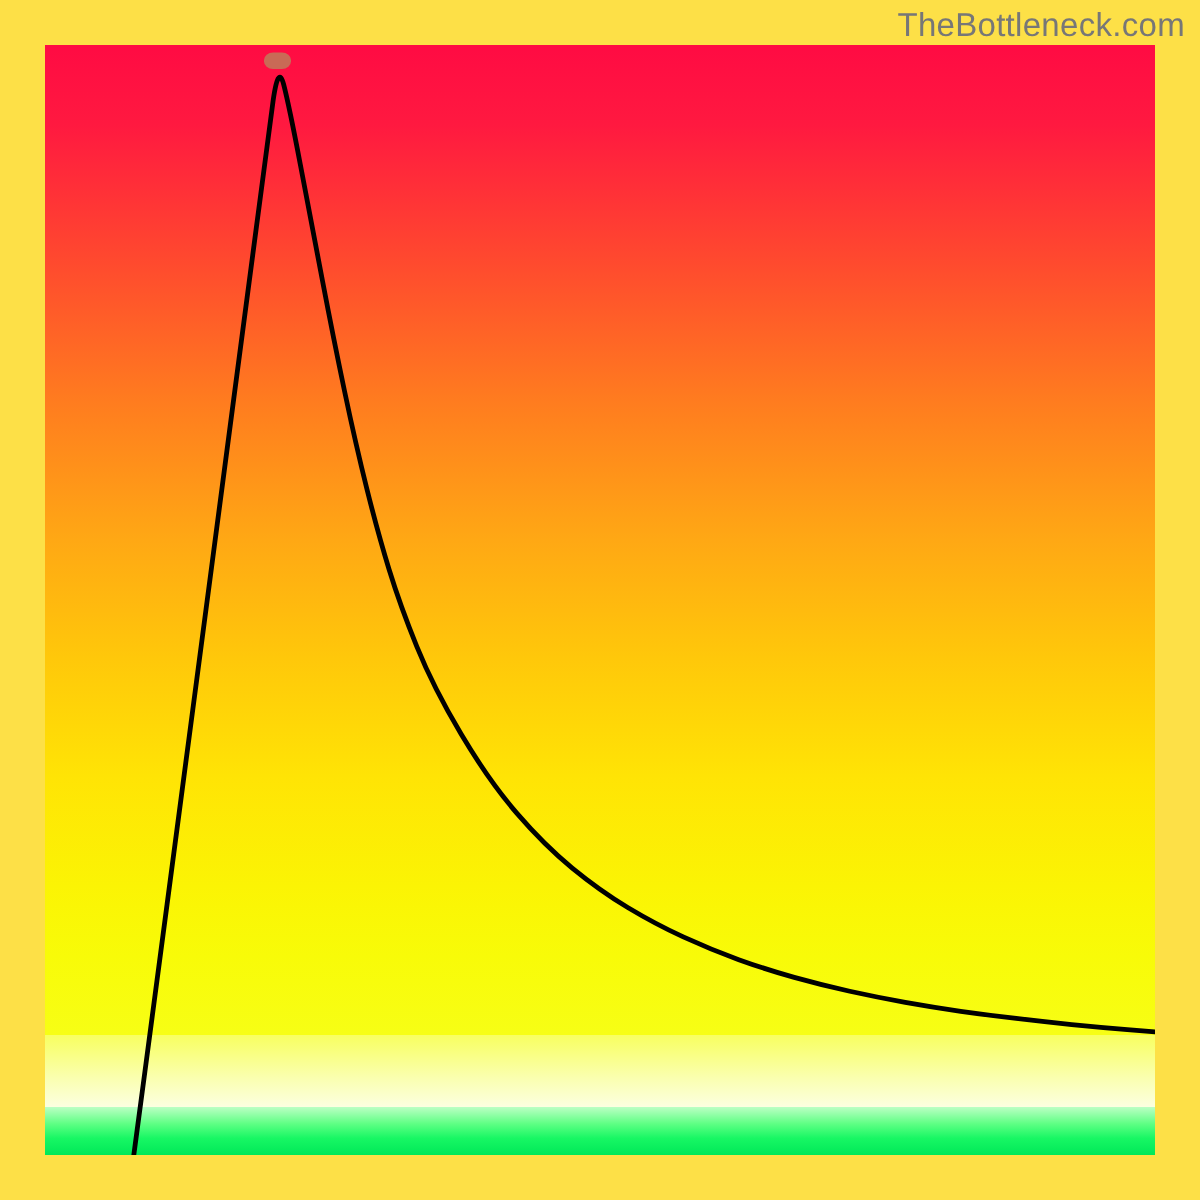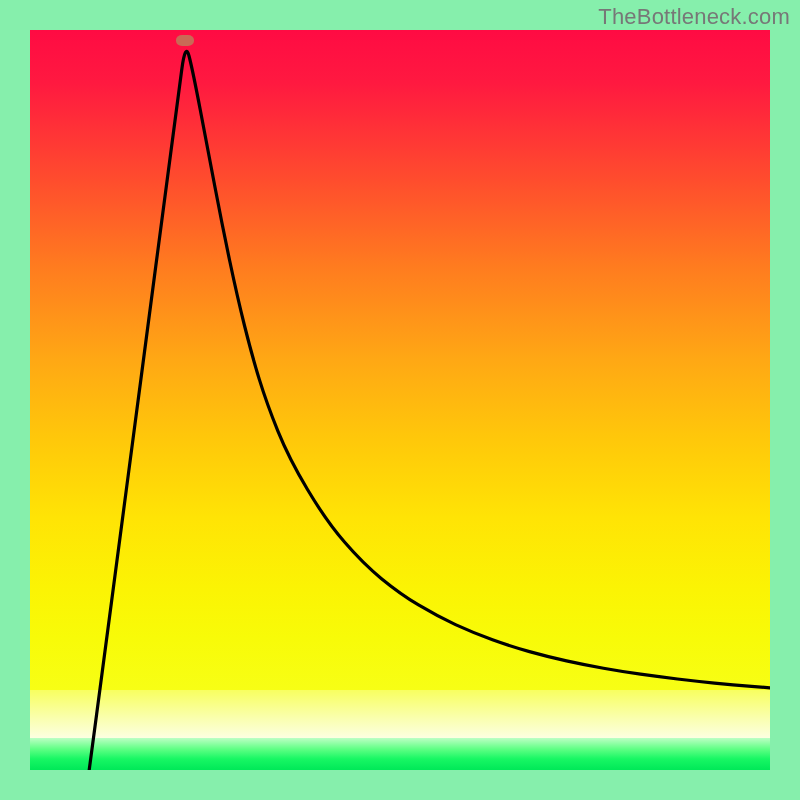--- a/index.html
+++ b/index.html
@@ -8,21 +8,21 @@
     width: 800px;
     height: 800px;
     overflow: hidden;
     background: #000;
     font-family: Arial, Helvetica, sans-serif;
   }
   .frame {
     position: relative;
     width: 800px;
     height: 800px;
-    background: #86efac;
+    background: #fde047;
   }
   .watermark {
     position: absolute;
     top: 4px;
     right: 10px;
     color: #777;
     font-size: 22px;
     font-weight: 500;
     letter-spacing: 0.2px;
     z-index: 50;

